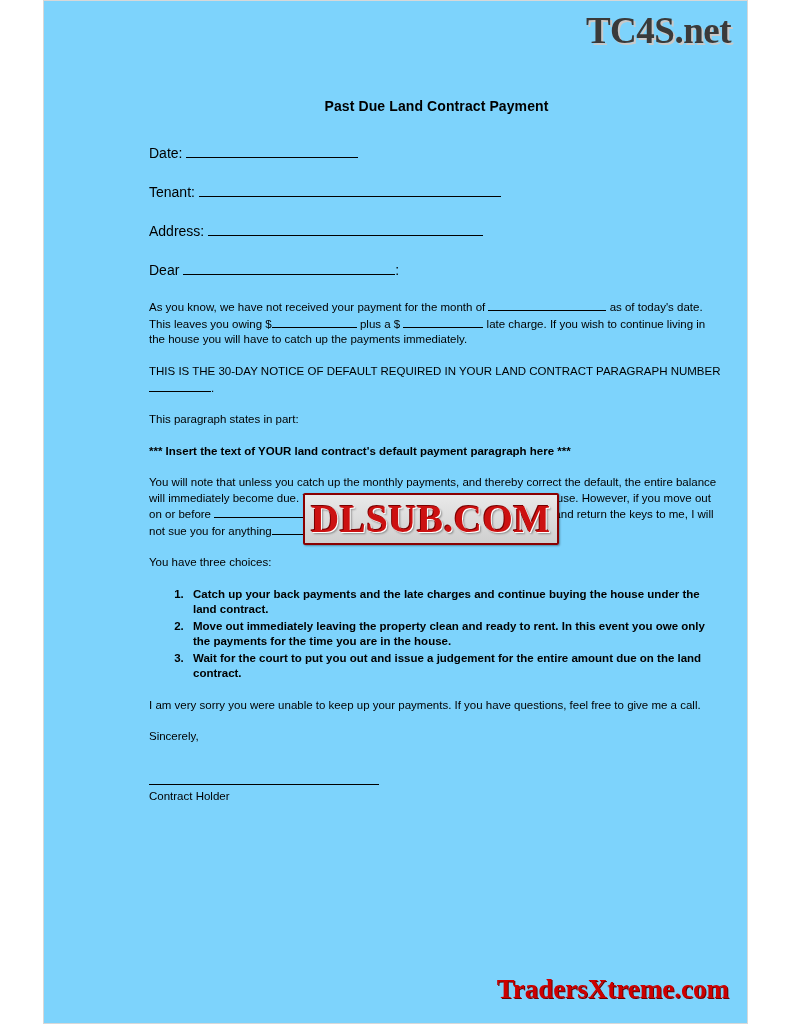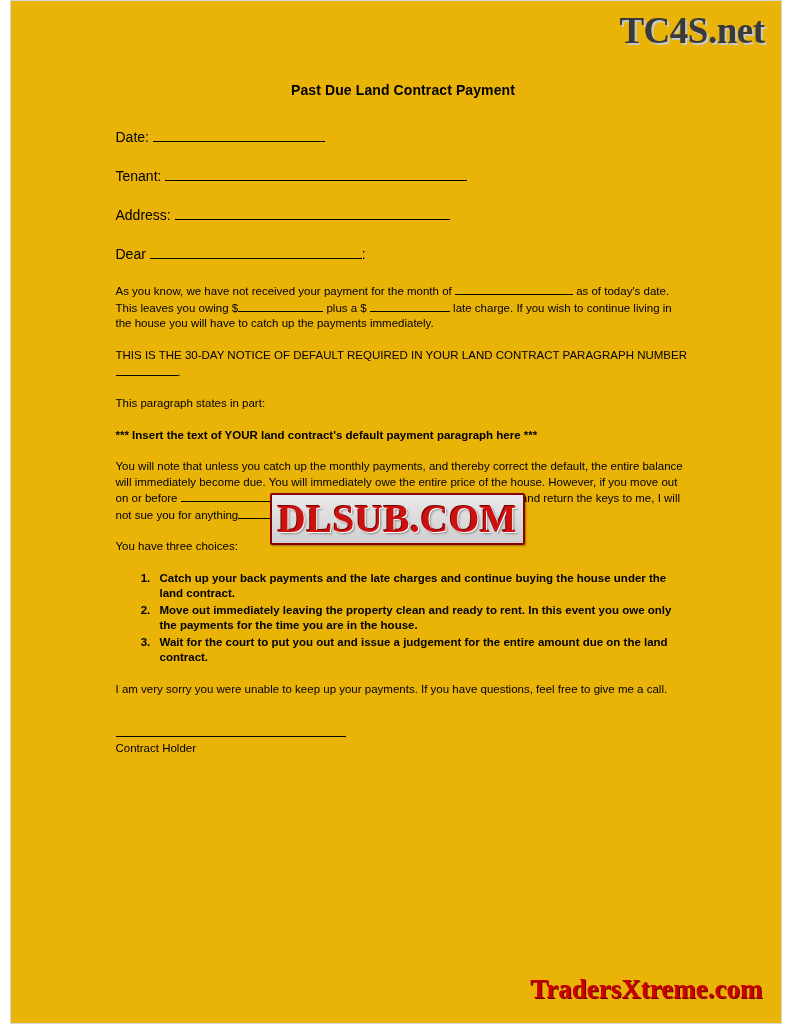--- a/index.html
+++ b/index.html
@@ -6,24 +6,24 @@
     margin: 0;
     padding: 0;
     background: #ffffff;
   }
   body {
     font-family: "Liberation Sans", sans-serif;
     color: #000000;
   }
   .page {
     position: relative;
-    width: 772px;
+    width: 705px;
     height: 1024px;
     margin: 0 auto;
-    background: #eab308;
+    background: #7dd3fc;
     border: 1px solid #d8d8d8;
     box-sizing: border-box;
     overflow: hidden;
   }
 
   
   .brand-top {
     position: absolute;
     top: 8px;
     right: 16px;
@@ -44,21 +44,21 @@
     font-size: 27px;
     font-weight: bold;
     color: #cc0000;
     text-shadow: 1px 1px 0 #6b0000;
   }
 
   
   .doc {
     position: absolute;
     left: 105px;
-    top: 80px;
+    top: 96px;
     width: 575px;
     font-size: 11.5px;
     line-height: 1.35;
   }
 
   .doc-title {
     text-align: center;
     font-size: 14px;
     font-weight: bold;
     margin: 0 0 28px 0;
@@ -194,20 +194,21 @@
     <p class="para">You have three choices:</p>
 
     <ol class="choices">
       <li>Catch up your back payments and the late charges and continue buying the house under the land contract.</li>
       <li>Move out immediately leaving the property clean and ready to rent. In this event you owe only the payments for the time you are in the house.</li>
       <li>Wait for the court to put you out and issue a judgement for the entire amount due on the land contract.</li>
     </ol>
 
     <p class="para">I am very sorry you were unable to keep up your payments. If you have questions, feel free to give me a call.</p>
 
+    <p class="para">Sincerely,</p>
 
     <div class="sig-space"></div>
     <div class="sig-line"></div>
     <div class="sig-label">Contract Holder</div>
 
   </div>
 
   <div class="stamp">DLSUB.COM</div>
 
   <div class="brand-bottom">TradersXtreme.com</div>

